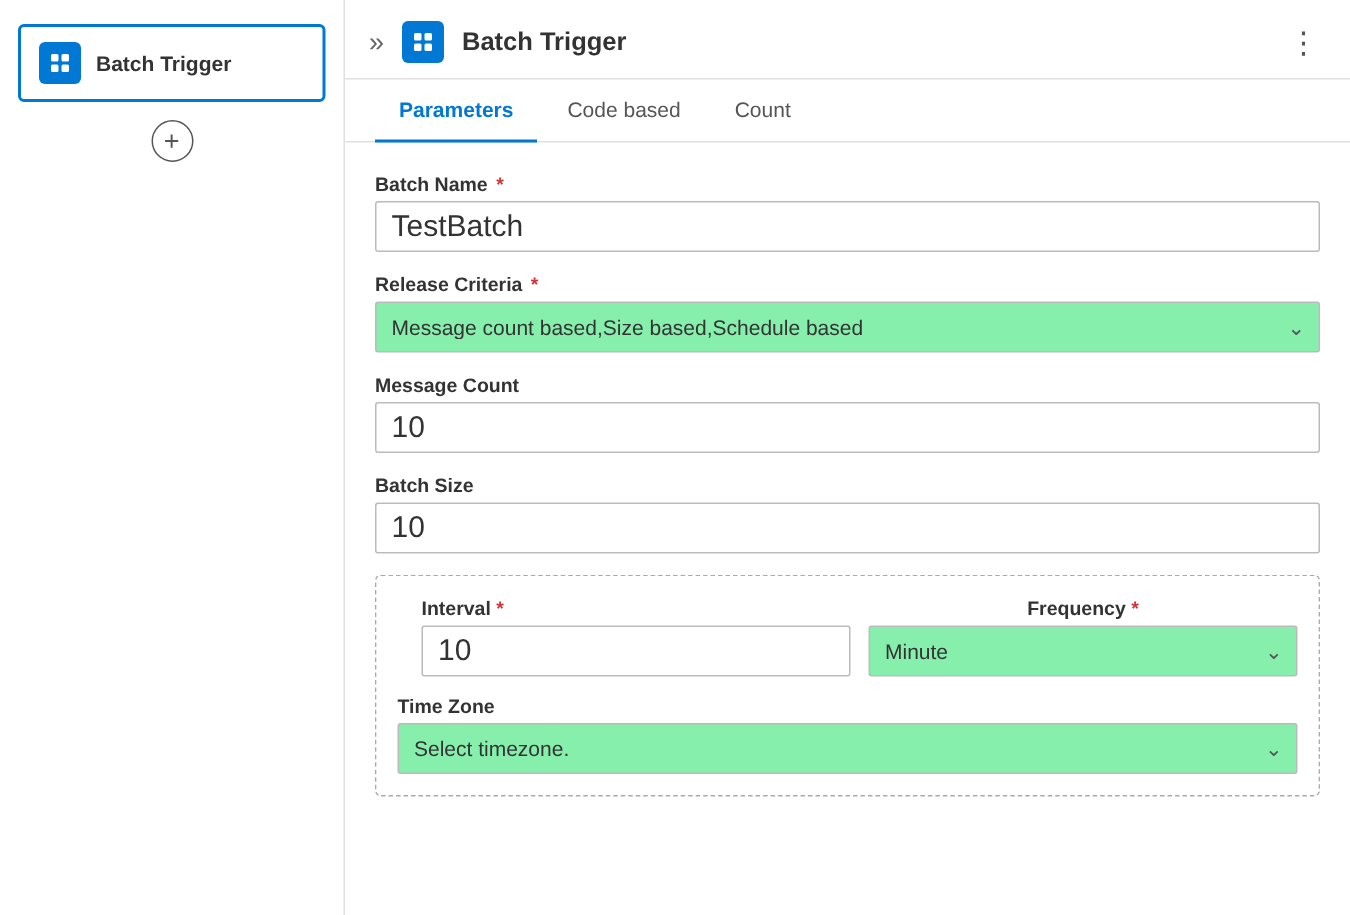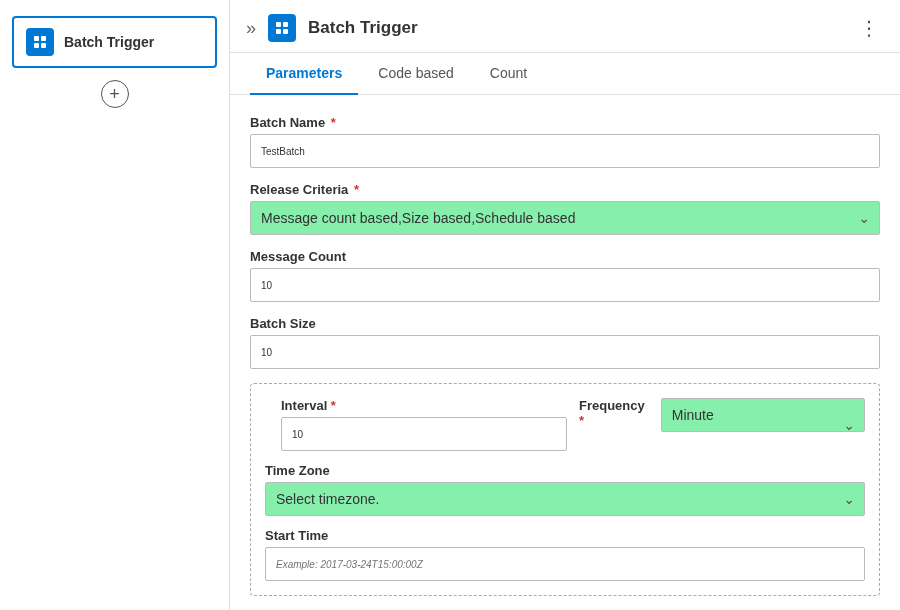--- a/index.html
+++ b/index.html
@@ -170,21 +170,21 @@
       color: #d13438;
       margin-left: 2px;
     }
 
     .field-input {
       width: 100%;
       height: 34px;
       padding: 6px 10px;
       border: 1px solid #bbb;
       border-radius: 2px;
-      font-size: 10px;
+      font-size: 20px;
       color: #333;
       outline: none;
       background: #fff;
     }
 
     .field-input.placeholder-italic {
       font-style: italic;
       color: #999;
     }
 
@@ -236,22 +236,23 @@
       display: flex;
       flex-direction: column;
       gap: 4px;
       flex: 1;
       margin-left: 16px;
     }
 
     .recurrence-field-right {
       flex: 1;
       display: flex;
-      flex-direction: row;
-      gap: 16px;
+      flex-direction: column;
+      gap: 4px;
+      align-items: center;
     }
 
     .required-dot {
       color: #d13438;
     }
   </style>
 </head>
 <body>
 
 <div class="sidebar">
@@ -359,24 +360,18 @@
             <span>Time Zone</span>
           </label>
           <div class="select-wrapper">
             <select class="field-select">
               <option value="" label="Select timezone.">Select timezone.</option>
             </select>
             <span class="select-chevron">⌄</span>
           </div>
         </div>
 
-        <div class="field-group">
-          <label class="field-label">
-            <span>Start Time</span>
-          </label>
-          <input class="field-input placeholder-italic" type="text" placeholder="Example: 2017-03-24T15:00:00Z" style="">
-        </div>
 
       </div>
     </div>
 
   </div>
 </div>
 
 </body></html>

